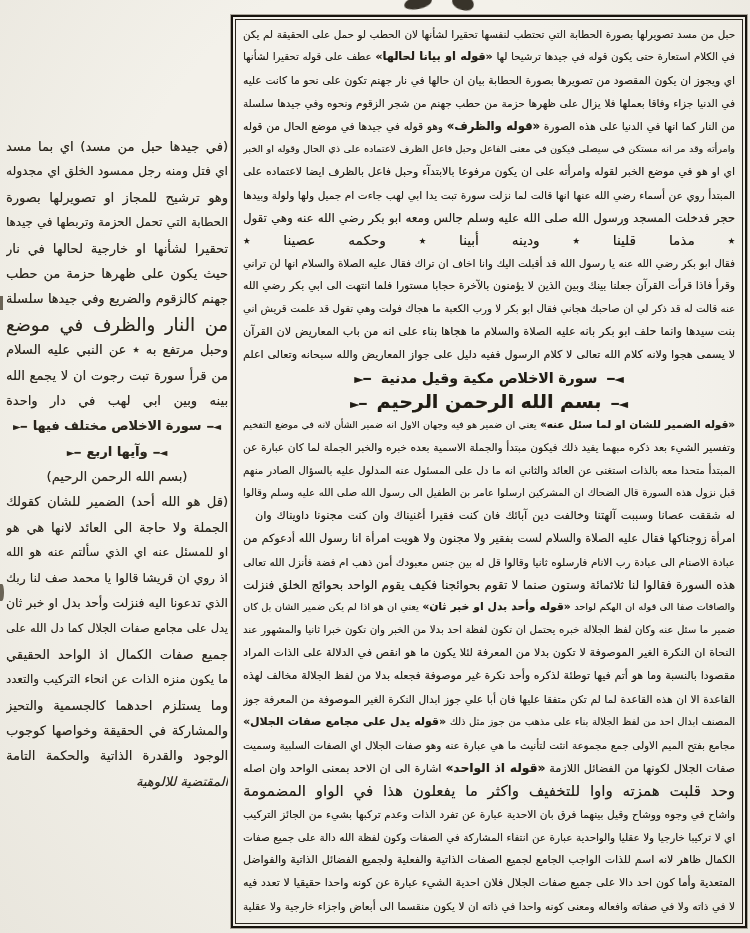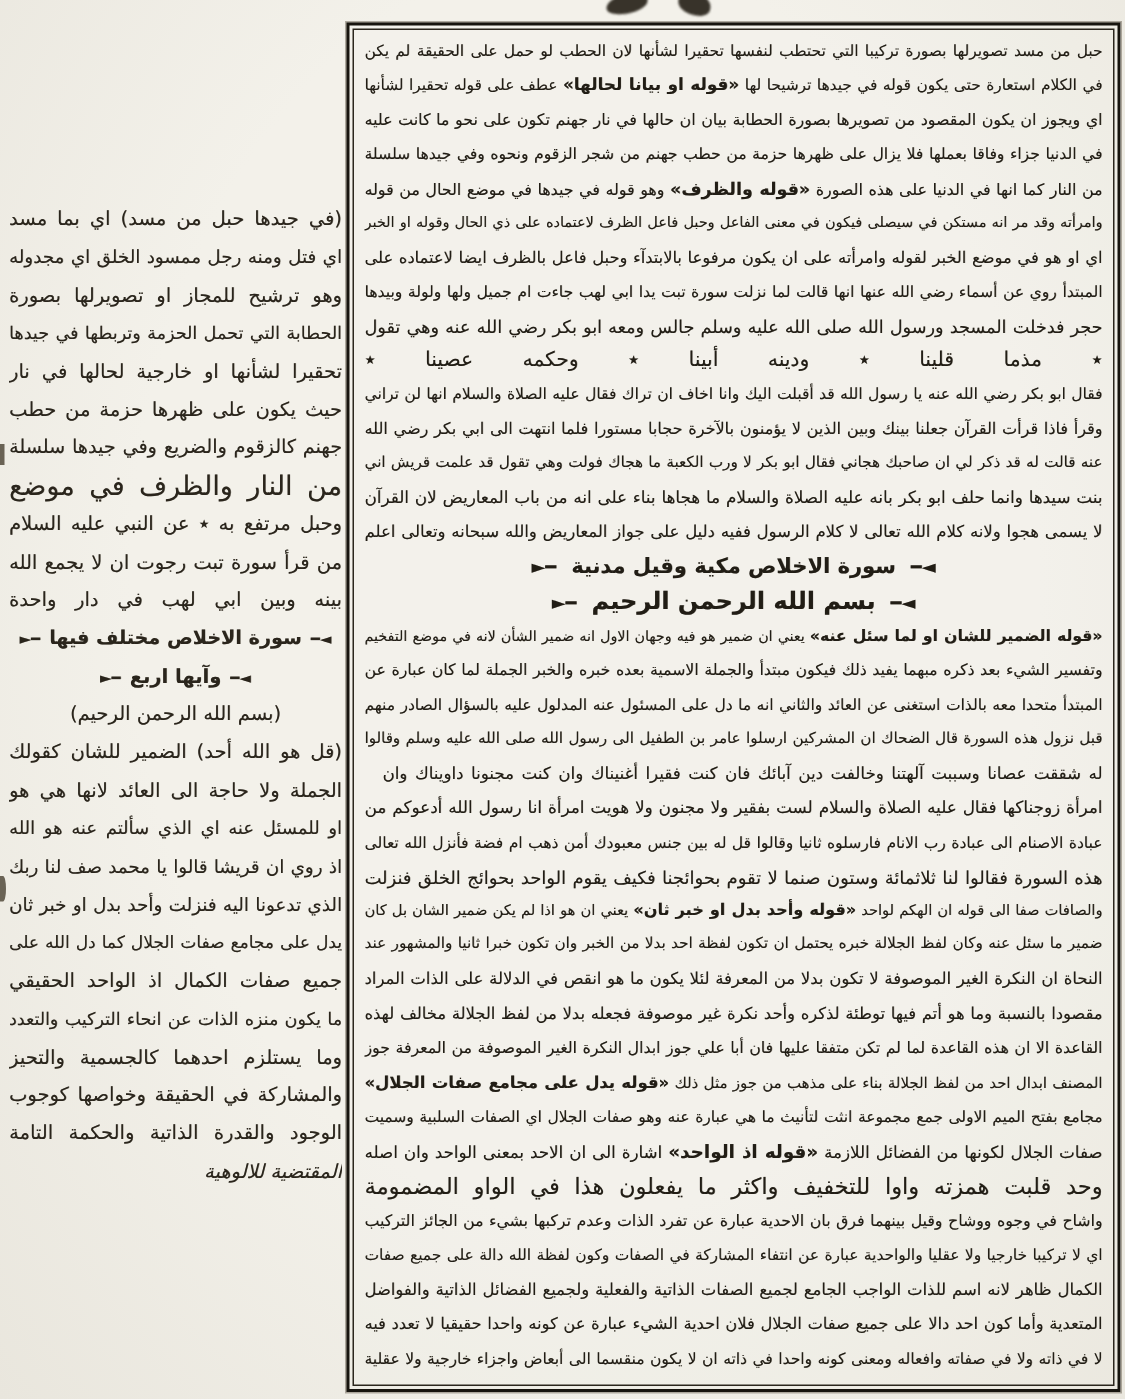--- a/index.html
+++ b/index.html
@@ -12,21 +12,21 @@
               box-sizing:border-box;border:2.5px solid #17140e;
               box-shadow:0 0 0 1px rgba(90,82,66,.45);background:rgba(255,255,255,.06);}
   .main-inner{position:absolute;inset:2px;border:1px solid #2b261d;padding:3px 7px;}
   .ln{direction:rtl;text-align:justify;text-align-last:justify;white-space:normal;
       overflow:hidden;font-size:13px;color:#211d15;
       text-shadow:0.25px 0.25px 0 rgba(45,38,25,.45);}
   .main-inner .ln{height:22.95px;line-height:22.95px;}
   .lemma{font-weight:bold;font-size:1.1em;}
   
   .ln.h1,.ln.h2{text-align:right;text-align-last:center;font-weight:bold;}
-  .ln.h1{font-size:16px;}
+  .ln.h1{font-size:19px;}
   .ln.h2{font-size:14px;}
   .ln.h1::before,.ln.h2::before{content:"◄━";letter-spacing:-2px;margin-left:10px;font-weight:normal;font-size:12px;}
   .ln.h1::after,.ln.h2::after{content:"━►";letter-spacing:-2px;margin-right:10px;font-weight:normal;font-size:12px;}
   .ln.c{text-align:center;text-align-last:center;}
   .ln.r{text-align-last:right;font-style:italic;}
   .ln.v{font-size:13.5px;}
   
   .margin-col{position:absolute;top:134px;left:6px;width:222px;}
   .margin-col .ln{height:25.4px;line-height:25.4px;font-size:13px;color:#2a251c;}
   .margin-col .ln.h2{font-size:13px;}
@@ -72,21 +72,21 @@
       <div class="ln j">جميع صفات الكمال اذ الواحد الحقيقي</div>
       <div class="ln j" style="font-size: 11.6779px;">ما يكون منزه الذات عن انحاء التركيب والتعدد</div>
       <div class="ln j">وما يستلزم احدهما كالجسمية والتحيز</div>
       <div class="ln j">والمشاركة في الحقيقة وخواصها كوجوب</div>
       <div class="ln j">الوجود والقدرة الذاتية والحكمة التامة</div>
       <div class="ln r">المقتضية للالوهية</div>
     </div>
 
   <div class="main-frame">
     <div class="main-inner" id="main">
-        <div class="ln j" style="font-size: 10.2839px;">حبل من مسد تصويرلها بصورة تركيبا التي تحتطب لنفسها تحقيرا لشأنها لان الحطب لو حمل على الحقيقة لم يكن</div>
+        <div class="ln j" style="font-size: 10.2839px;">حبل من مسد تصويرلها بصورة الحطابة التي تحتطب لنفسها تحقيرا لشأنها لان الحطب لو حمل على الحقيقة لم يكن</div>
         <div class="ln j" style="font-size: 10.2163px;">في الكلام استعارة حتى يكون قوله في جيدها ترشيحا لها <span class="lemma">«قوله او بيانا لحالها»</span> عطف على قوله تحقيرا لشأنها</div>
         <div class="ln j" style="font-size: 10.5815px;">اي ويجوز ان يكون المقصود من تصويرها بصورة الحطابة بيان ان حالها في نار جهنم تكون على نحو ما كانت عليه</div>
         <div class="ln j" style="font-size: 10.4045px;">في الدنيا جزاء وفاقا بعملها فلا يزال على ظهرها حزمة من حطب جهنم من شجر الزقوم ونحوه وفي جيدها سلسلة</div>
         <div class="ln j" style="font-size: 10.5815px;">من النار كما انها في الدنيا على هذه الصورة <span class="lemma">«قوله والظرف»</span> وهو قوله في جيدها في موضع الحال من قوله</div>
         <div class="ln j" style="font-size: 9.62982px;">وامرأته وقد مر انه مستكن في سيصلى فيكون في معنى الفاعل وحبل فاعل الظرف لاعتماده على ذي الحال وقوله او الخبر</div>
         <div class="ln j" style="font-size: 10.8397px;">اي او هو في موضع الخبر لقوله وامرأته على ان يكون مرفوعا بالابتدآء وحبل فاعل بالظرف ايضا لاعتماده على</div>
         <div class="ln j" style="font-size: 10.4219px;">المبتدأ روي عن أسماء رضي الله عنها انها قالت لما نزلت سورة تبت يدا ابي لهب جاءت ام جميل ولها ولولة وبيدها</div>
         <div class="ln j" style="font-size: 11.7606px;">حجر فدخلت المسجد ورسول الله صلى الله عليه وسلم جالس ومعه ابو بكر رضي الله عنه وهي تقول</div>
         <div class="ln v">٭ مذما قلينا ٭ ودينه أبينا ٭ وحكمه عصينا ٭</div>
         <div class="ln j" style="font-size: 10.3525px;">فقال ابو بكر رضي الله عنه يا رسول الله قد أقبلت اليك وانا اخاف ان تراك فقال عليه الصلاة والسلام انها لن تراني</div>

